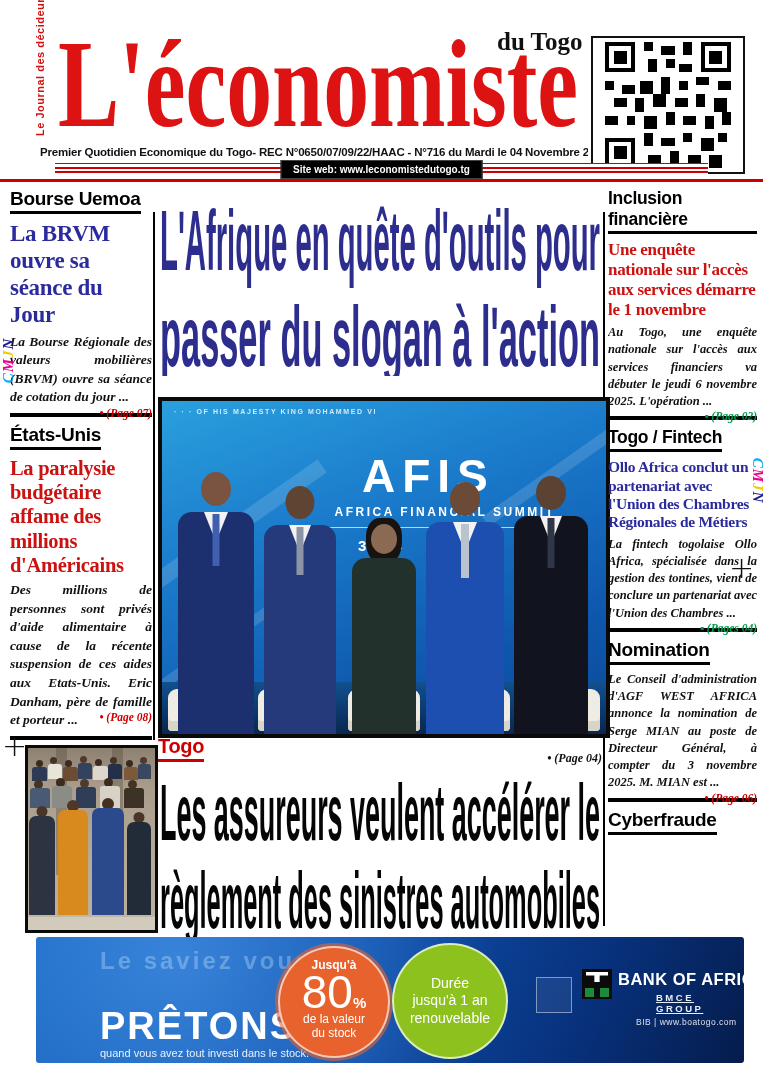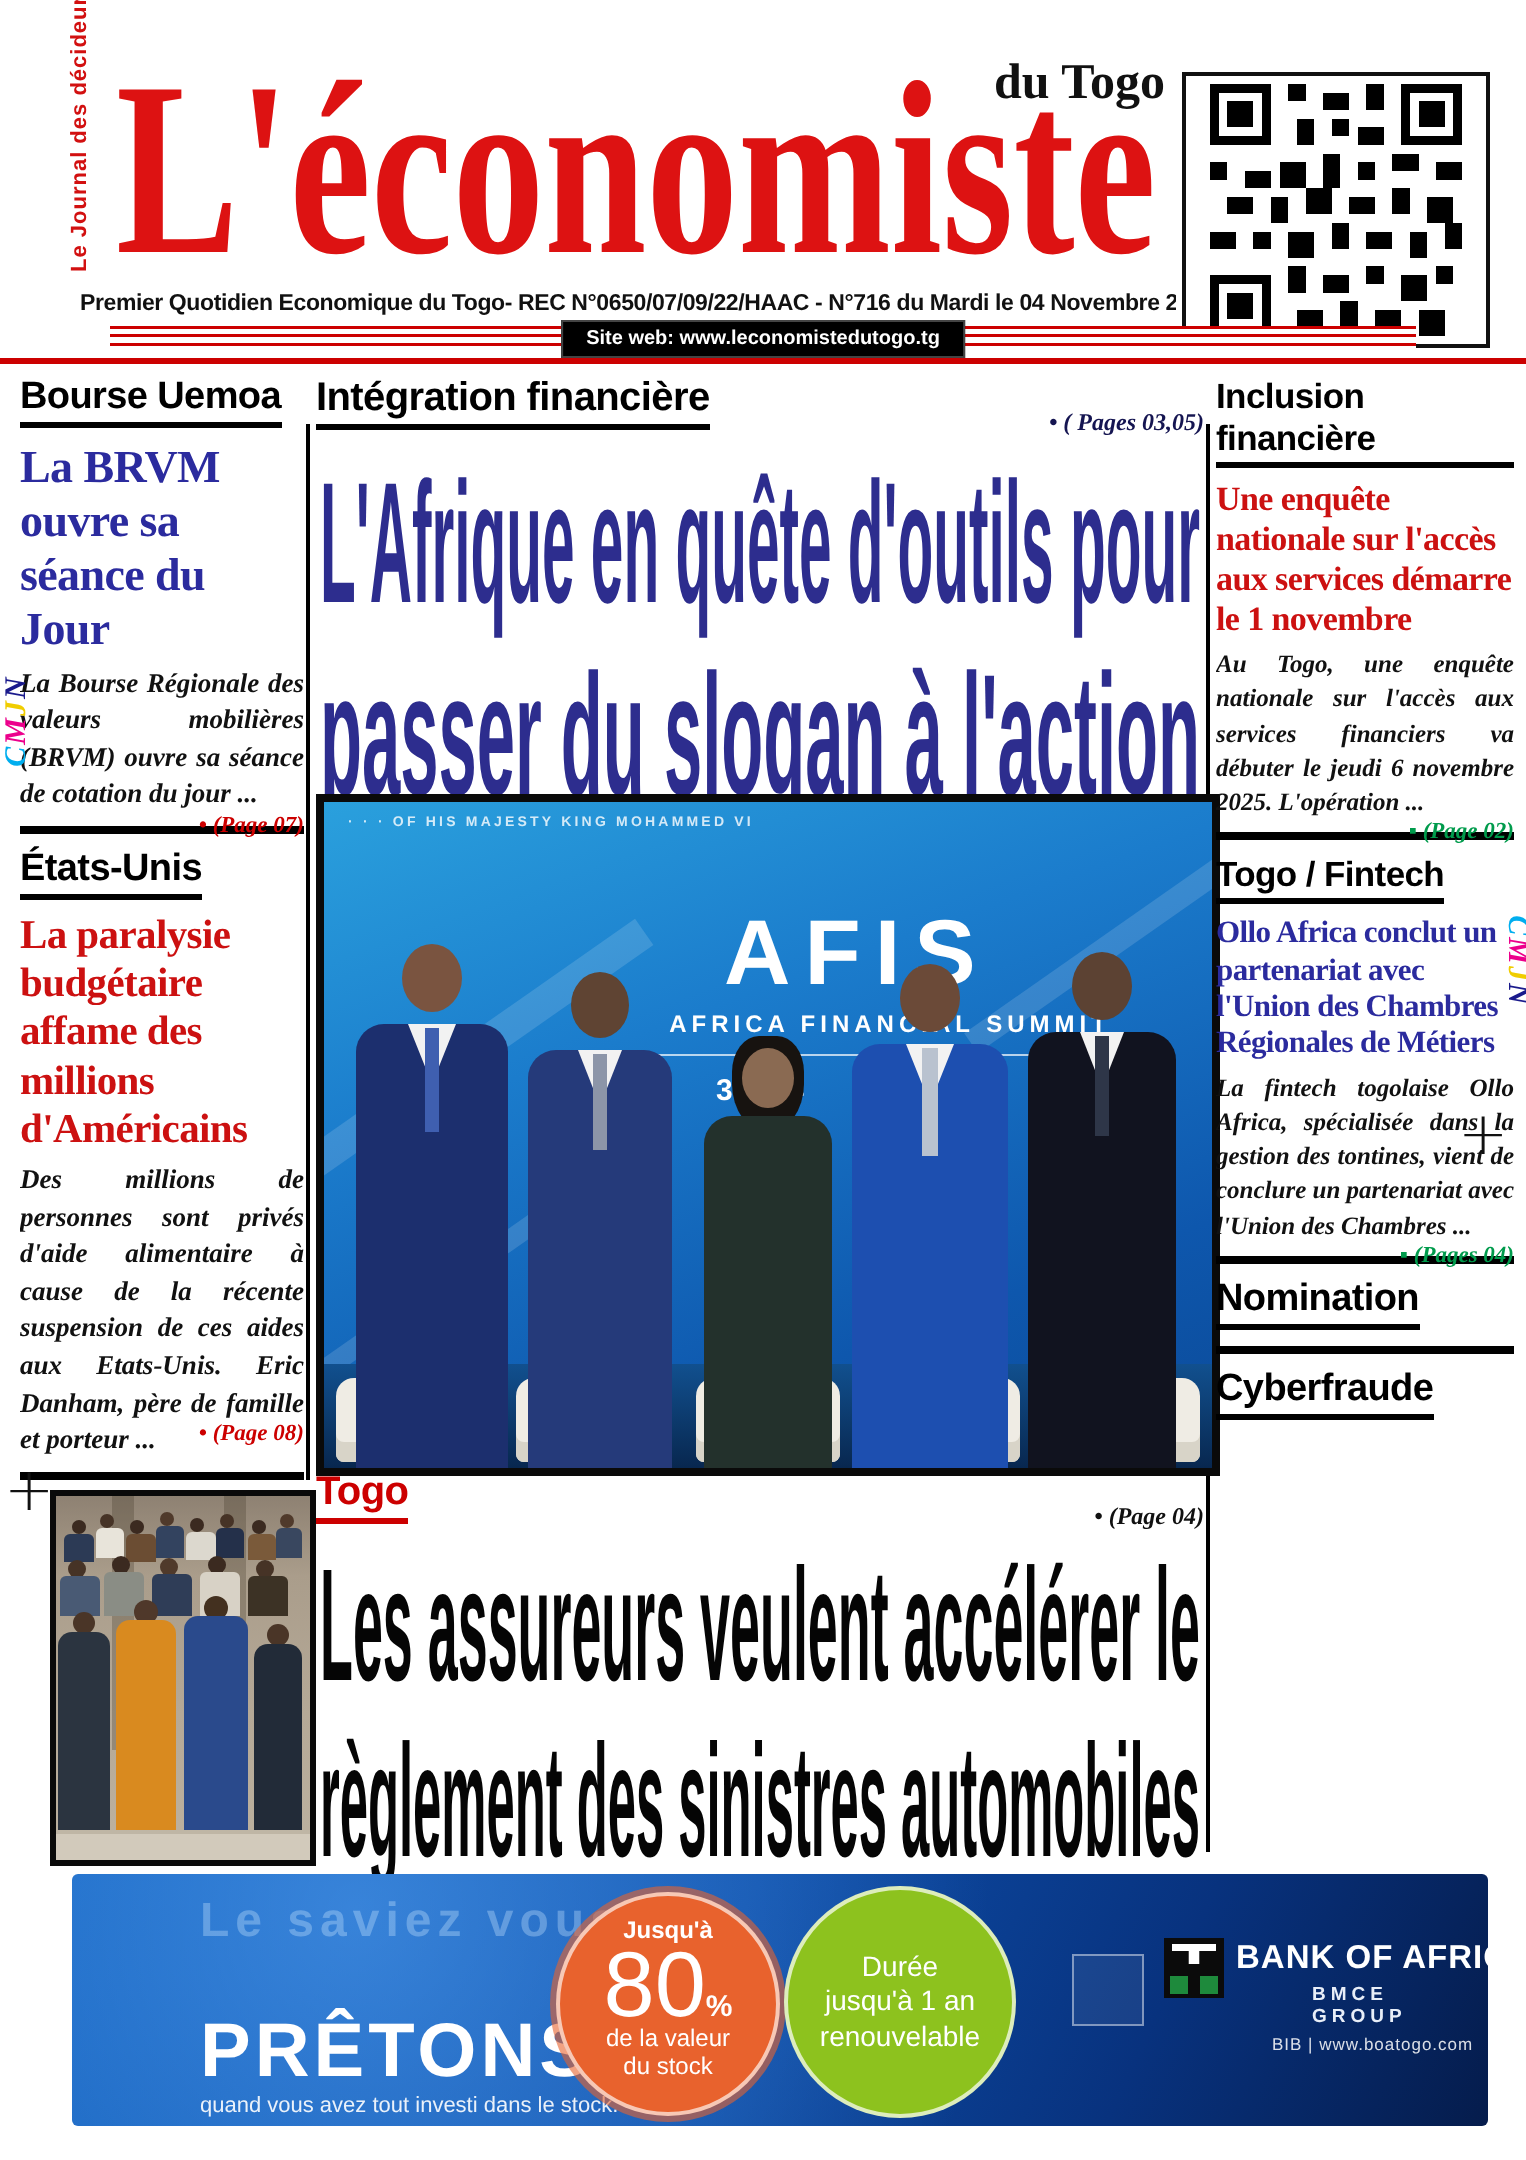--- a/index.html
+++ b/index.html
@@ -123,21 +123,21 @@
      font:7px "Liberation Sans",sans-serif;color:rgba(255,255,255,.6);
      display:flex;align-items:center;justify-content:center;}
   #boalogo{position:absolute;left:546px;top:32px;width:30px;height:30px;background:#0b0b0b;}
   #boalogo .tshape{position:absolute;left:4px;top:3px;width:22px;height:10px;background:#fff;
      clip-path:polygon(0 0,100% 0,100% 35%,62% 35%,62% 100%,38% 100%,38% 35%,0 35%);}
   #boalogo .g1,#boalogo .g2{position:absolute;bottom:2px;width:9px;height:9px;background:#1e8a3c;}
   #boalogo .g1{left:3px}  #boalogo .g2{right:3px}
   #boaname{position:absolute;left:582px;top:33px;font:800 16.5px "Liberation Sans",sans-serif;
      letter-spacing:.5px;white-space:nowrap;}
   #boagroup{position:absolute;left:620px;top:55px;font:bold 9.5px "Liberation Sans",sans-serif;
-     letter-spacing:2.5px;color:#e8eef8;}
+     letter-spacing:2.5px;color:#e8eef8;text-decoration:underline;}
   #boasite{position:absolute;left:600px;top:80px;font:8.5px "Liberation Sans",sans-serif;
      color:rgba(255,255,255,.85);letter-spacing:.5px;}
 </style>
 </head>
 <body>
 
 <div id="page">
 
   <div>
     <div id="tagline-vert">Le Journal des décideurs</div>
@@ -278,24 +278,20 @@
       <div class="gfb" style="background:#2a4a8c"></div>
     </div>
     <div class="gf" style="left:99px;width:24px;height:106px">
       <div class="gfh" style="width:11px;height:11px;background:#4a3527"></div>
       <div class="gfb" style="background:#222b38"></div>
     </div>
     <div id="steps"></div>
   </div>
 
   <div id="col-center" class="col">
-    <div class="krow">
-      <h3 class="kicker" style="font-size:20px">Intégration financière</h3>
-      <span class="kref">• ( Pages 03,05)</span>
-    </div>
     <svg class="headsvg" width="444" height="188">
       <text x="222" y="82" text-anchor="middle" font-size="86" fill="#2d2d8e" textLength="440" lengthAdjust="spacingAndGlyphs">L'Afrique en quête d'outils pour</text>
       <text x="222" y="178" text-anchor="middle" font-size="86" fill="#2d2d8e" textLength="440" lengthAdjust="spacingAndGlyphs">passer du slogan à l'action</text>
     </svg>
   </div>
 
   <div id="photo">
     <div class="streak" style="left:-40px;top:120px;width:220px;height:16px"></div>
     <div class="streak" style="left:300px;top:40px;width:260px;height:12px"></div>
     <div class="streak" style="left:-20px;top:230px;width:180px;height:10px"></div>
@@ -372,20 +368,24 @@
       <div class="hl blue" style="font-size:15.5px">Ollo Africa conclut un partenariat avec l'Union des Chambres Régionales de Métiers</div>
       <p class="teaser" style="font-size:12.5px">
         <span>La fintech togolaise Ollo Africa, spécialisée dans la gestion des tontines, vient de conclure un partenariat avec l'Union des Chambres ...</span>
         <em class="ref green">▪ (Pages 04)</em>
       </p>
     </section>
     <div class="bar"></div>
 
     <section>
       <h3 class="kicker">Nomination</h3>
+      <p class="teaser" style="font-size:12.5px">
+        <span>Le Conseil d'administration d'AGF WEST AFRICA annonce la nomination de Serge MIAN au poste de Directeur Général, à compter du 3 novembre 2025. M. MIAN est ...</span>
+        <em class="ref red">• (Page 06)</em>
+      </p>
     </section>
     <div class="bar"></div>
 
     <section>
       <h3 class="kicker">Cyberfraude</h3>
       
       
     </section>
   </div>
 

